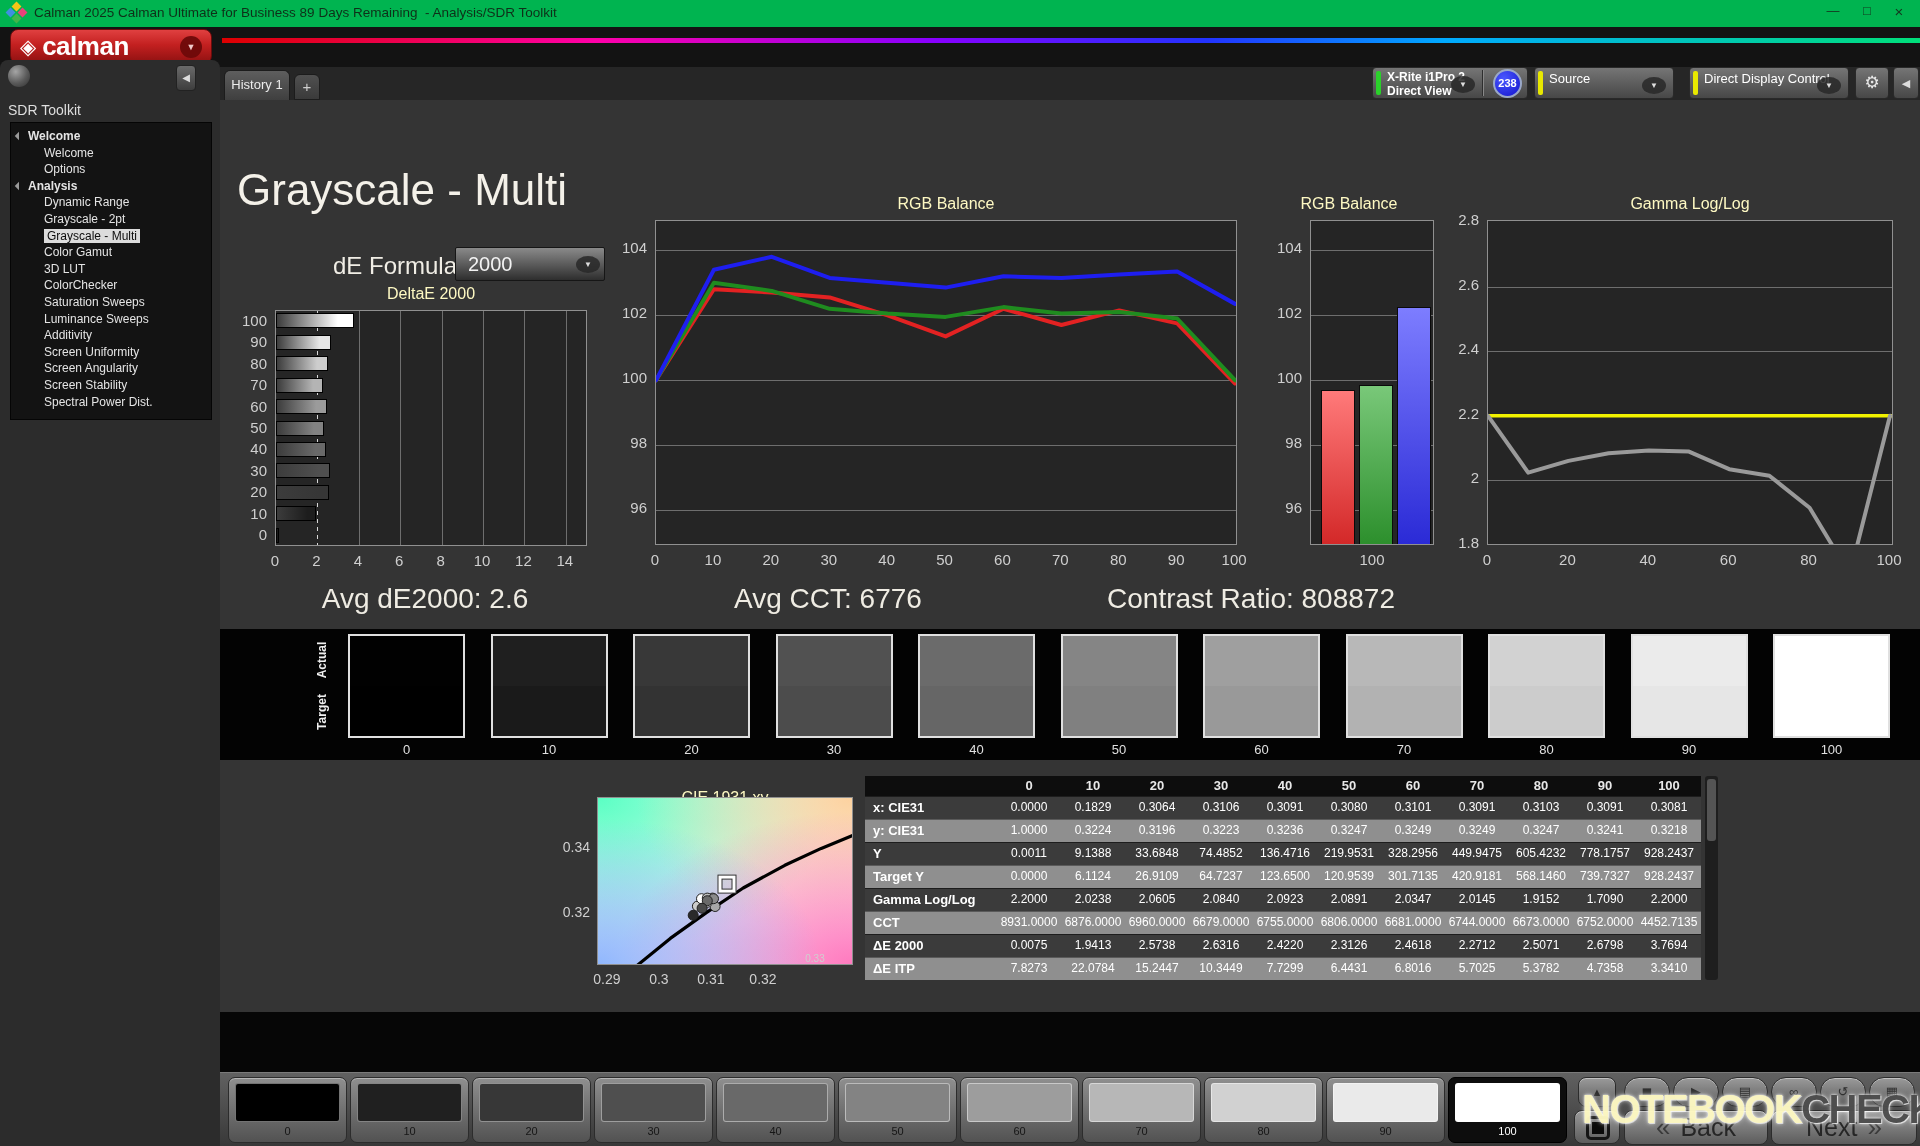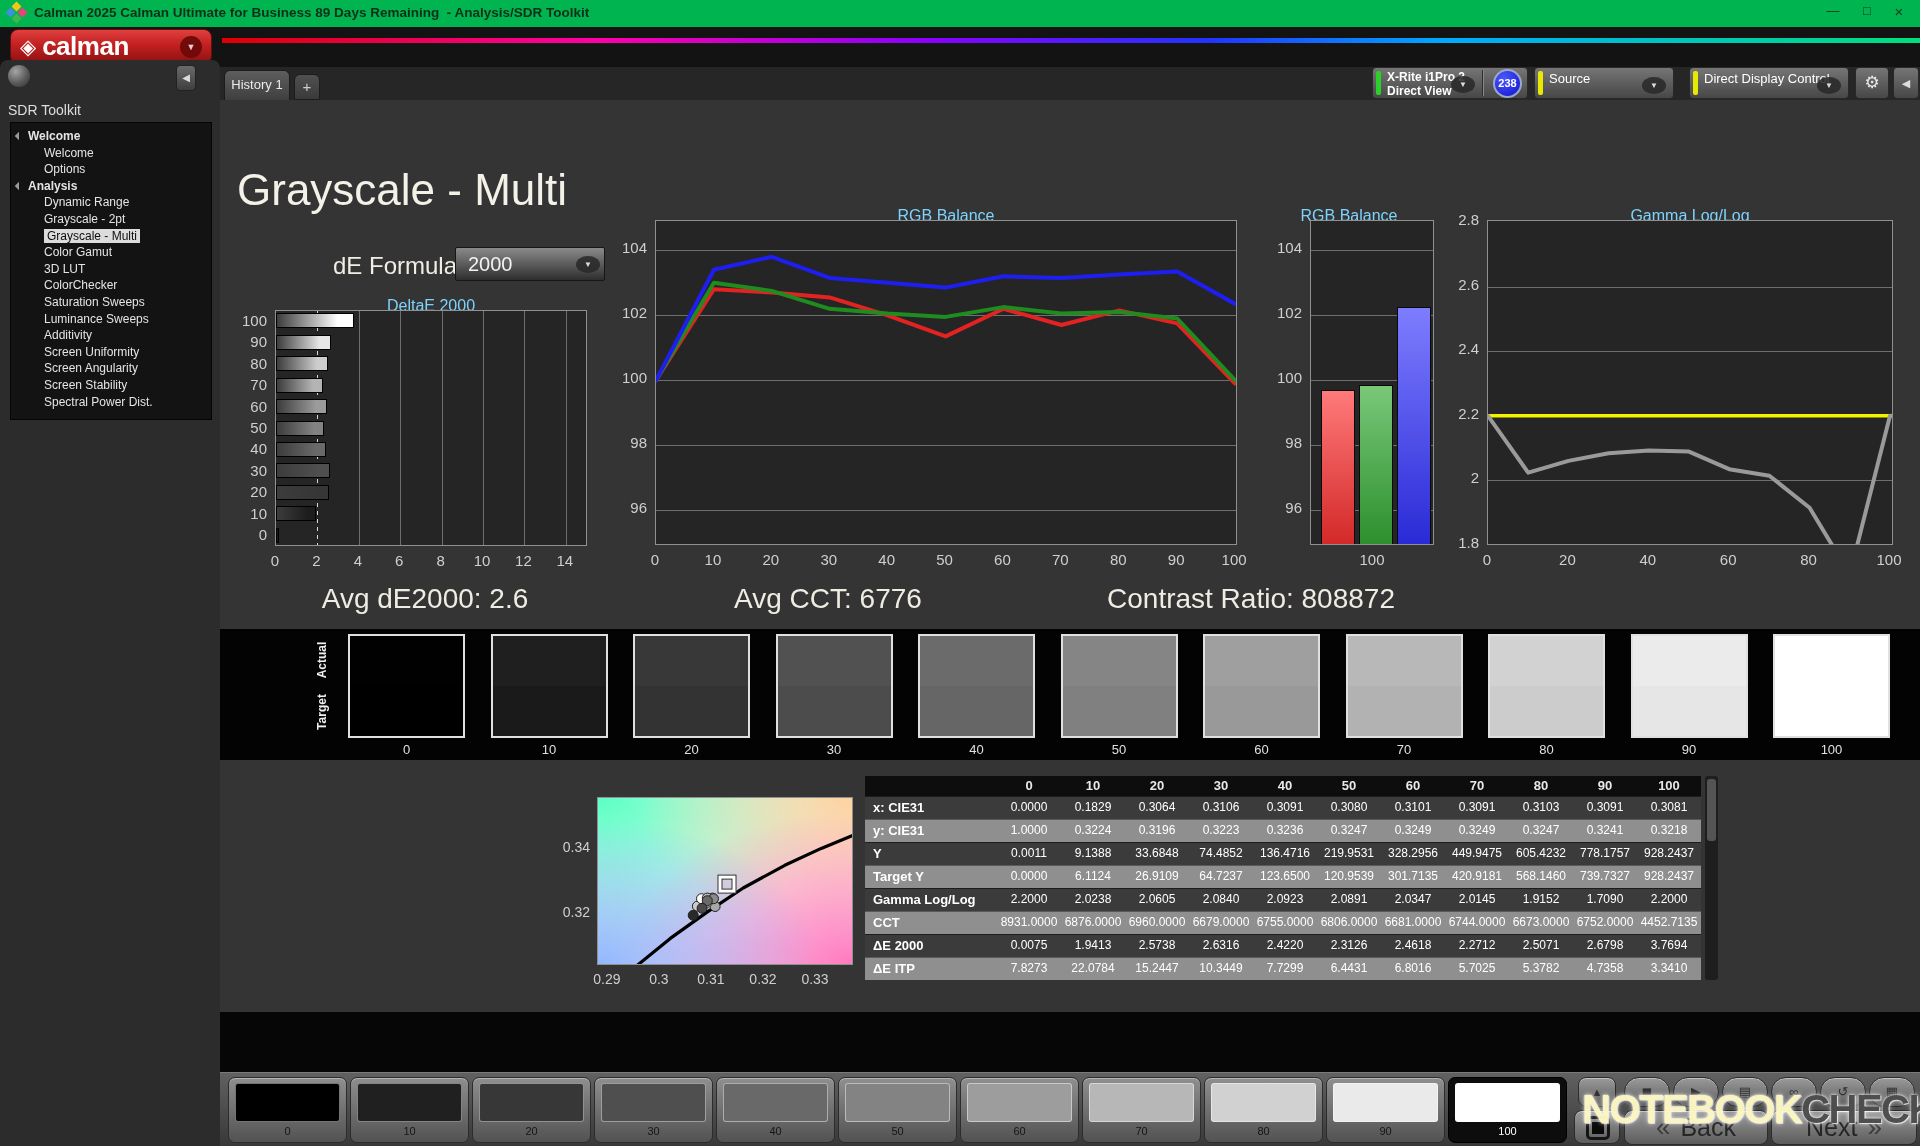--- a/index.html
+++ b/index.html
@@ -8,21 +8,21 @@
   #app { position:relative; width:1920px; height:1146px; background:#1a1a1a; overflow:hidden; cursor:default; }
 
   
   #titlebar { position:absolute; left:0; top:0; width:1920px; height:27px; background:#00b450; }
   #app-icon { position:absolute; left:6px; top:3px; width:20px; height:20px; }
   #app-icon .d { position:absolute; width:7px; height:7px; transform:rotate(45deg); }
   #app-icon .d1 { left:7px; top:0; background:#f5c518; }
   #app-icon .d2 { left:13px; top:6px; background:#e8447a; }
   #app-icon .d3 { left:7px; top:12px; background:#43b649; }
   #app-icon .d4 { left:1px; top:6px; background:#3f8fe0; }
-  #title-text { position:absolute; left:34px; top:5px; font-size:13.5px; color:#0e3019; white-space:pre;font-weight:bold; }
+  #title-text { position:absolute; left:34px; top:5px; font-size:13.5px; color:#0e3019; white-space:pre; }
   .winbtn { position:absolute; top:3px; width:30px; height:20px; text-align:center; font-size:13px; color:#14361f; cursor:pointer; }
   #btn-min { right:72px; } #btn-max { right:38px; } #btn-close { right:6px; font-size:15px; }
 
   
   #logorow { position:absolute; left:0; top:27px; width:1920px; height:40px; background:#131313; }
   #brand { position:absolute; left:10px; top:2px; width:202px; height:35px; border-radius:8px;
            background:linear-gradient(180deg,#e04040 0%,#c32020 45%,#8e1111 100%);
            border:1px solid #6a0c0c; display:flex; align-items:center; padding:0 9px; cursor:pointer; }
   .brand-diamond { color:#fff; font-size:21px; line-height:21px; }
   .brand-text { color:#fff; font-size:26px; font-weight:bold; margin-left:6px; letter-spacing:-0.5px; }
@@ -79,21 +79,21 @@
   
   #content-bg { position:absolute; left:220px; top:100px; width:1700px; height:912px; background:#343434; }
   #page-heading { position:absolute; left:237px; top:165px; font-size:44px; color:#f4f1e9; }
   #de-label { position:absolute; left:333px; top:252px; font-size:24px; color:#f0ede5; }
   #de-dd { position:absolute; left:455px; top:247px; width:150px; height:34px;
            background:linear-gradient(180deg,#8a8a8a,#2e2e2e); border:1px solid #161616; border-radius:2px; cursor:pointer; }
   #de-dd .val { position:absolute; left:12px; top:5px; font-size:20px; color:#f2f2f2; }
   #de-dd .tb-arrow { right:4px; top:8px; }
 
   .chart-host { position:absolute; }
-  .chart-title { position:absolute; text-align:center; font-size:16px; color:#7dd3fc;margin-top:12px; }
+  .chart-title { position:absolute; text-align:center; font-size:16px; color:#fef9c3; }
   .plot { position:absolute; background:#252525; border:1px solid #909090; overflow:hidden; }
   .plot svg { position:absolute; left:0; top:0; }
   .tick { position:absolute; font-size:15px; color:#cfcfcf; }
   .tick.r { text-align:right; } .tick.c { text-align:center; }
   .hgrid { position:absolute; background:#6e6e6e; }
   .vgrid { position:absolute; background:#6e6e6e; }
   .vdash { position:absolute; top:0; width:1px; height:100%;
            background:repeating-linear-gradient(to bottom,#d8d8d8 0 4px,transparent 4px 8px); }
   .hbar { position:absolute; left:0; height:15px; border:1px solid #000; }
   .vbar { position:absolute; border:1px solid #0a0a0a; }
@@ -453,21 +453,21 @@
           <circle cx="104.1" cy="110.2" r="5" fill="#4a4a4a" stroke="#222" stroke-width="1"></circle>
           <rect x="122.0" y="79.1" width="14" height="14" fill="none" stroke="#333" stroke-width="5"></rect>
           <rect x="122.0" y="79.1" width="14" height="14" fill="none" stroke="#fff" stroke-width="3"></rect>
         </svg></div>
       <div class="tick r" style="left: 0px; top: 131.008px; width: 70px; font-size: 14px;">0.32</div>
       <div class="tick r" style="left: 0px; top: 66.0174px; width: 70px; font-size: 14px;">0.34</div>
       <div class="tick c" style="left: 66.8862px; top: 198px; width: 40px; font-size: 14px;">0.29</div>
       <div class="tick c" style="left: 118.919px; top: 198px; width: 40px; font-size: 14px;">0.3</div>
       <div class="tick c" style="left: 170.951px; top: 198px; width: 40px; font-size: 14px;">0.31</div>
       <div class="tick c" style="left: 222.984px; top: 198px; width: 40px; font-size: 14px;">0.32</div>
-      <div class="tick c" style="left: 275.016px; top: 198px; width: 40px; font-size: 14px;">0.33</div>
+      <div class="tick c" style="left: 275.016px; top: 180px; width: 40px; font-size: 10px;">0.33</div>
     </div>
 
   <div id="table">
       <div class="th"></div>
       <div class="th">0</div>
       <div class="th">10</div>
       <div class="th">20</div>
       <div class="th">30</div>
       <div class="th">40</div>
       <div class="th">50</div>

